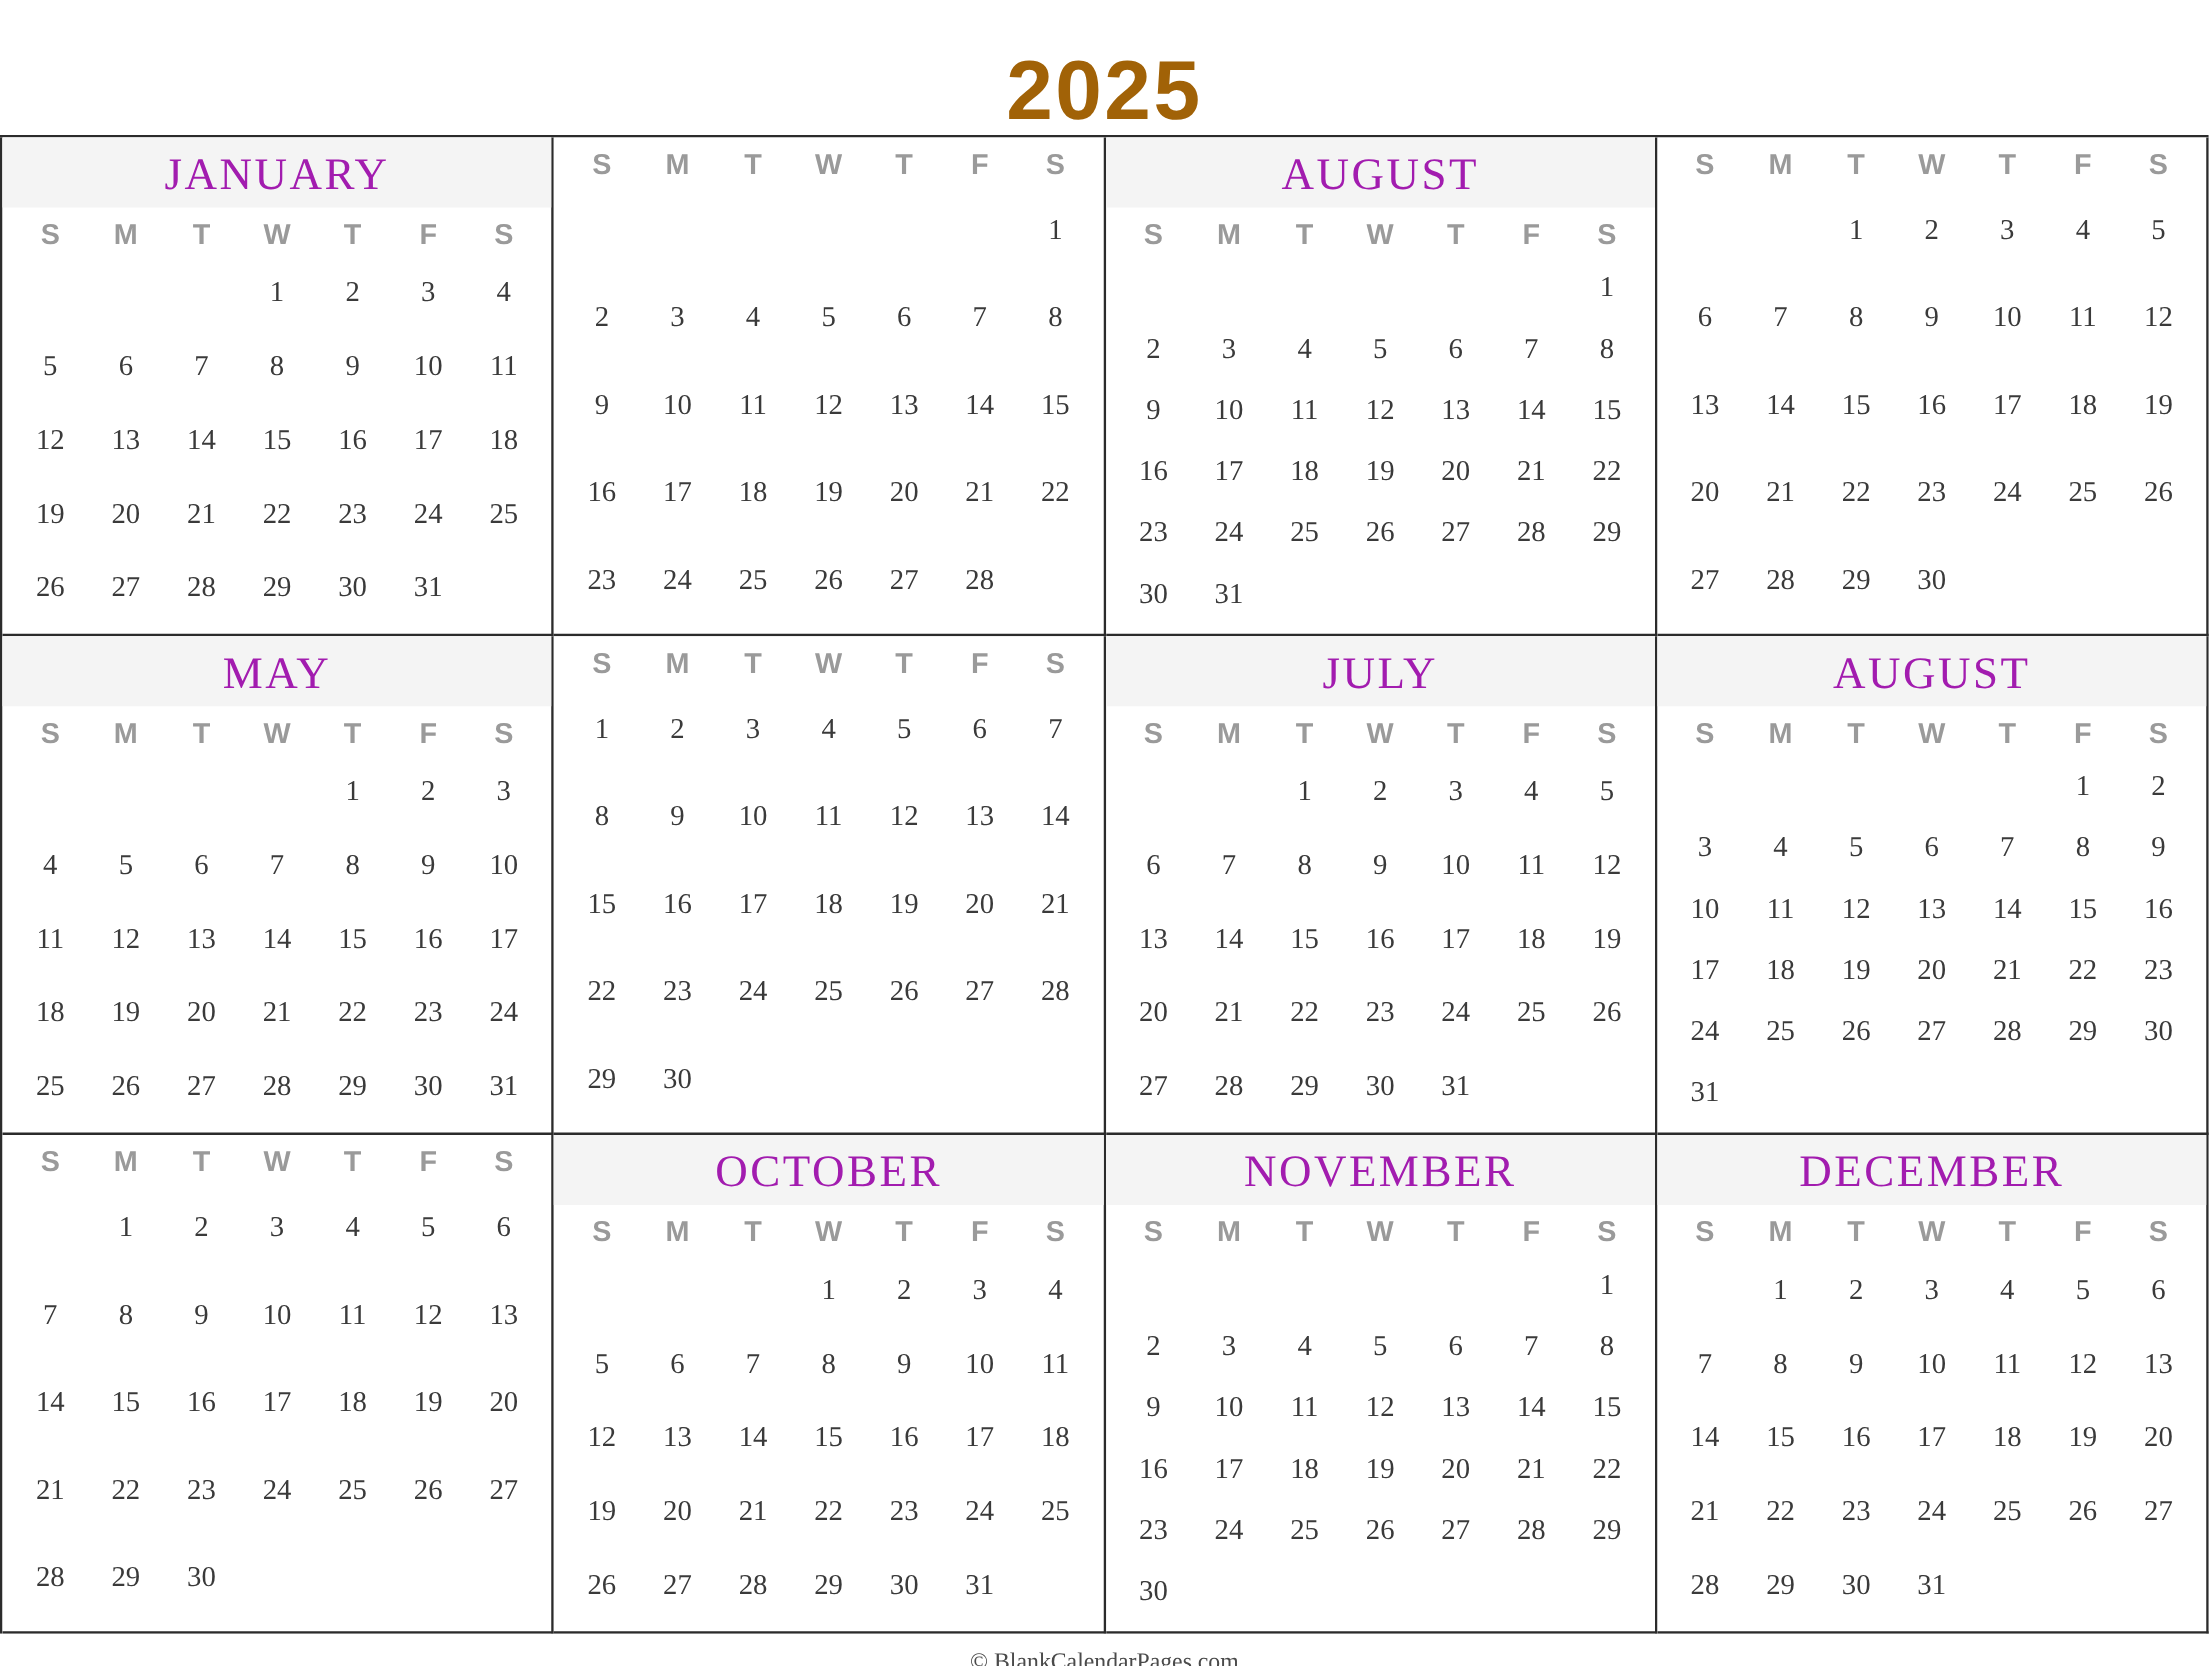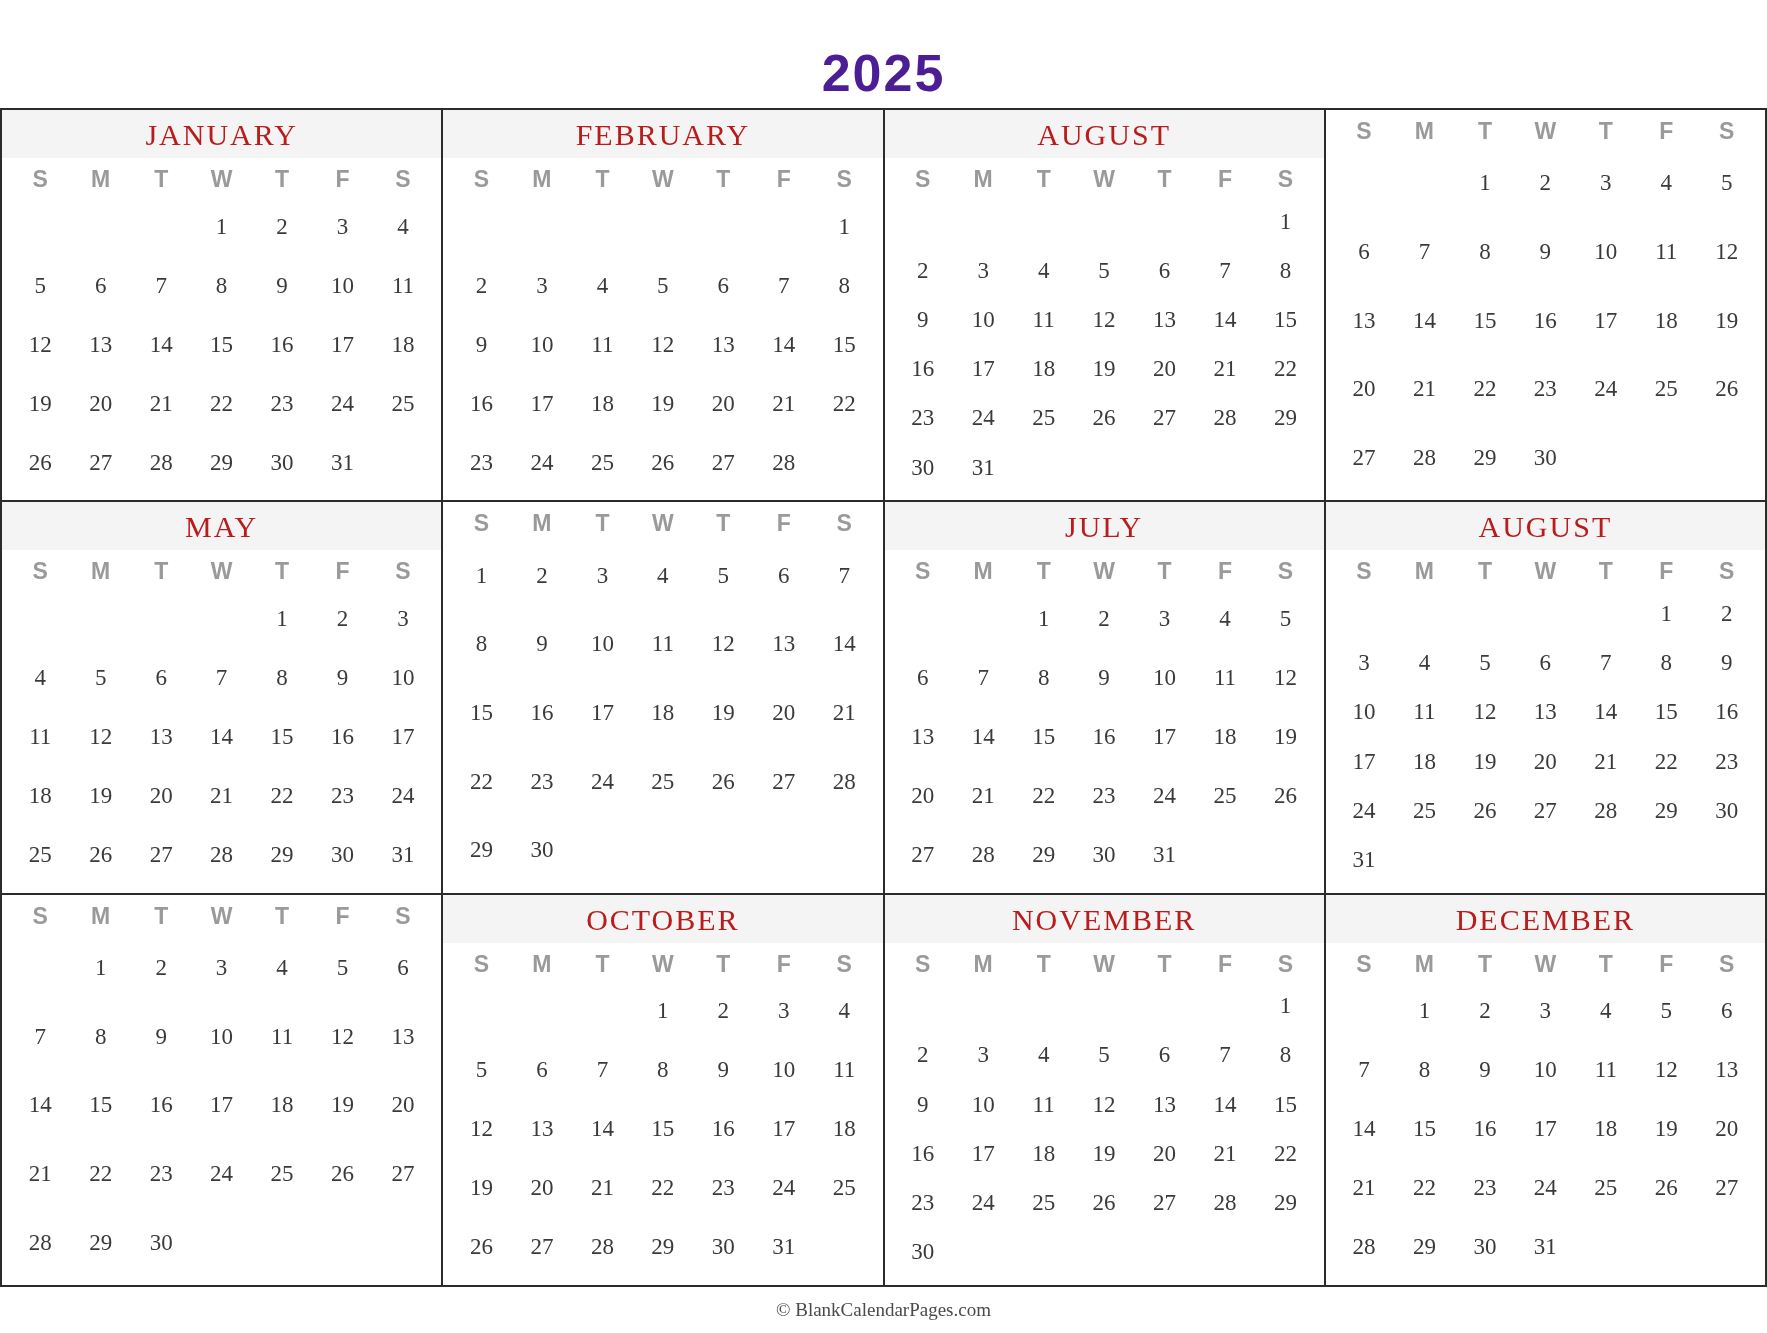--- a/index.html
+++ b/index.html
@@ -26,24 +26,24 @@
   .year-header {
     height: 108px;
     display: flex;
     align-items: center;
     justify-content: center;
     border-bottom: 2px solid #2b2b2b;
     flex: none;
   }
   .year-title {
     font-family: "Liberation Sans", sans-serif;
-    font-size: 52px;
+    font-size: 67px;
     font-weight: bold;
     letter-spacing: 2px;
-    color: #4c1d95;
+    color: #a16207;
     line-height: 1;
     margin-top: 37px;
   }
   .months-grid {
     flex: 1 1 auto;
     display: grid;
     grid-template-columns: repeat(4, 1fr);
     grid-template-rows: repeat(3, 1fr);
     border-left: 2px solid #2b2b2b;
     border-top: 0;
@@ -52,25 +52,25 @@
     border-right: 2px solid #2b2b2b;
     border-bottom: 2px solid #2b2b2b;
     box-sizing: border-box;
     display: flex;
     flex-direction: column;
     padding: 0;
     background: #fff;
   }
   .month-name {
     text-align: center;
-    font-size: 30px;
+    font-size: 36px;
     letter-spacing: 2px;
     padding: 8px 0 6px;
     background: #f4f4f4;
-    color: #b91c1c;
+    color: #a21caf;
     font-family: "Liberation Serif", serif;
     flex: none;
   }
   .weekdays {
     display: grid;
     grid-template-columns: repeat(7, 1fr);
     font-family: "Liberation Sans", sans-serif;
     font-weight: bold;
     font-size: 23px;
     color: #9a9a9a;
@@ -166,21 +166,20 @@
           <div class="day">25</div>
           <div class="day">26</div>
           <div class="day">27</div>
           <div class="day">28</div>
           <div class="day">29</div>
           <div class="day">30</div>
           <div class="day">31</div>
         </div>
       </div>
       <div class="month">
-        <div class="month-name">FEBRUARY</div>
         <div class="weekdays">
           <span>S</span>
           <span>M</span>
           <span>T</span>
           <span>W</span>
           <span>T</span>
           <span>F</span>
           <span>S</span>
         </div>
         <div class="days">

